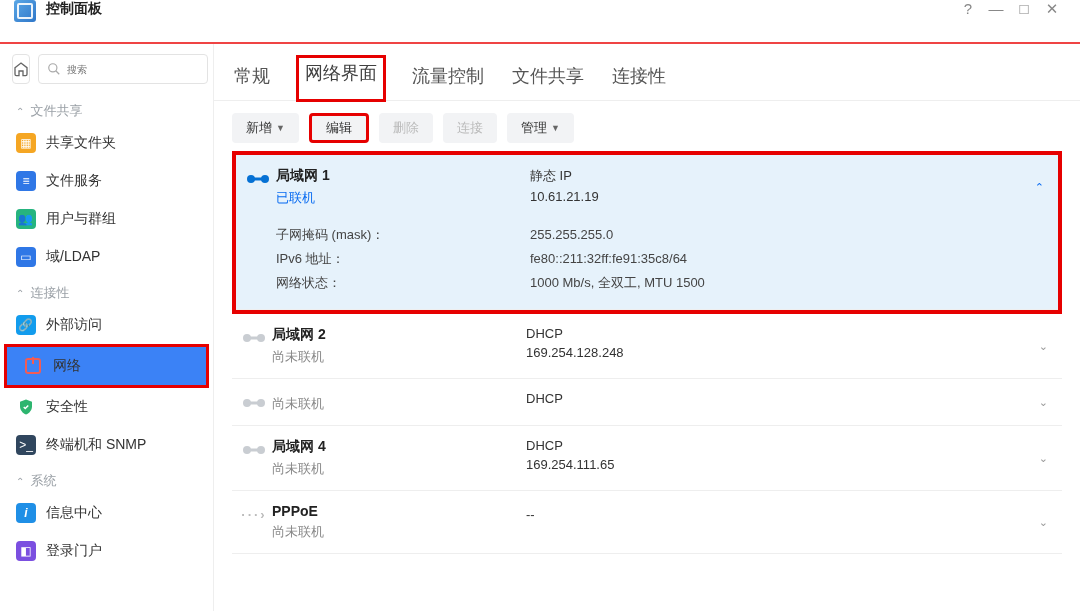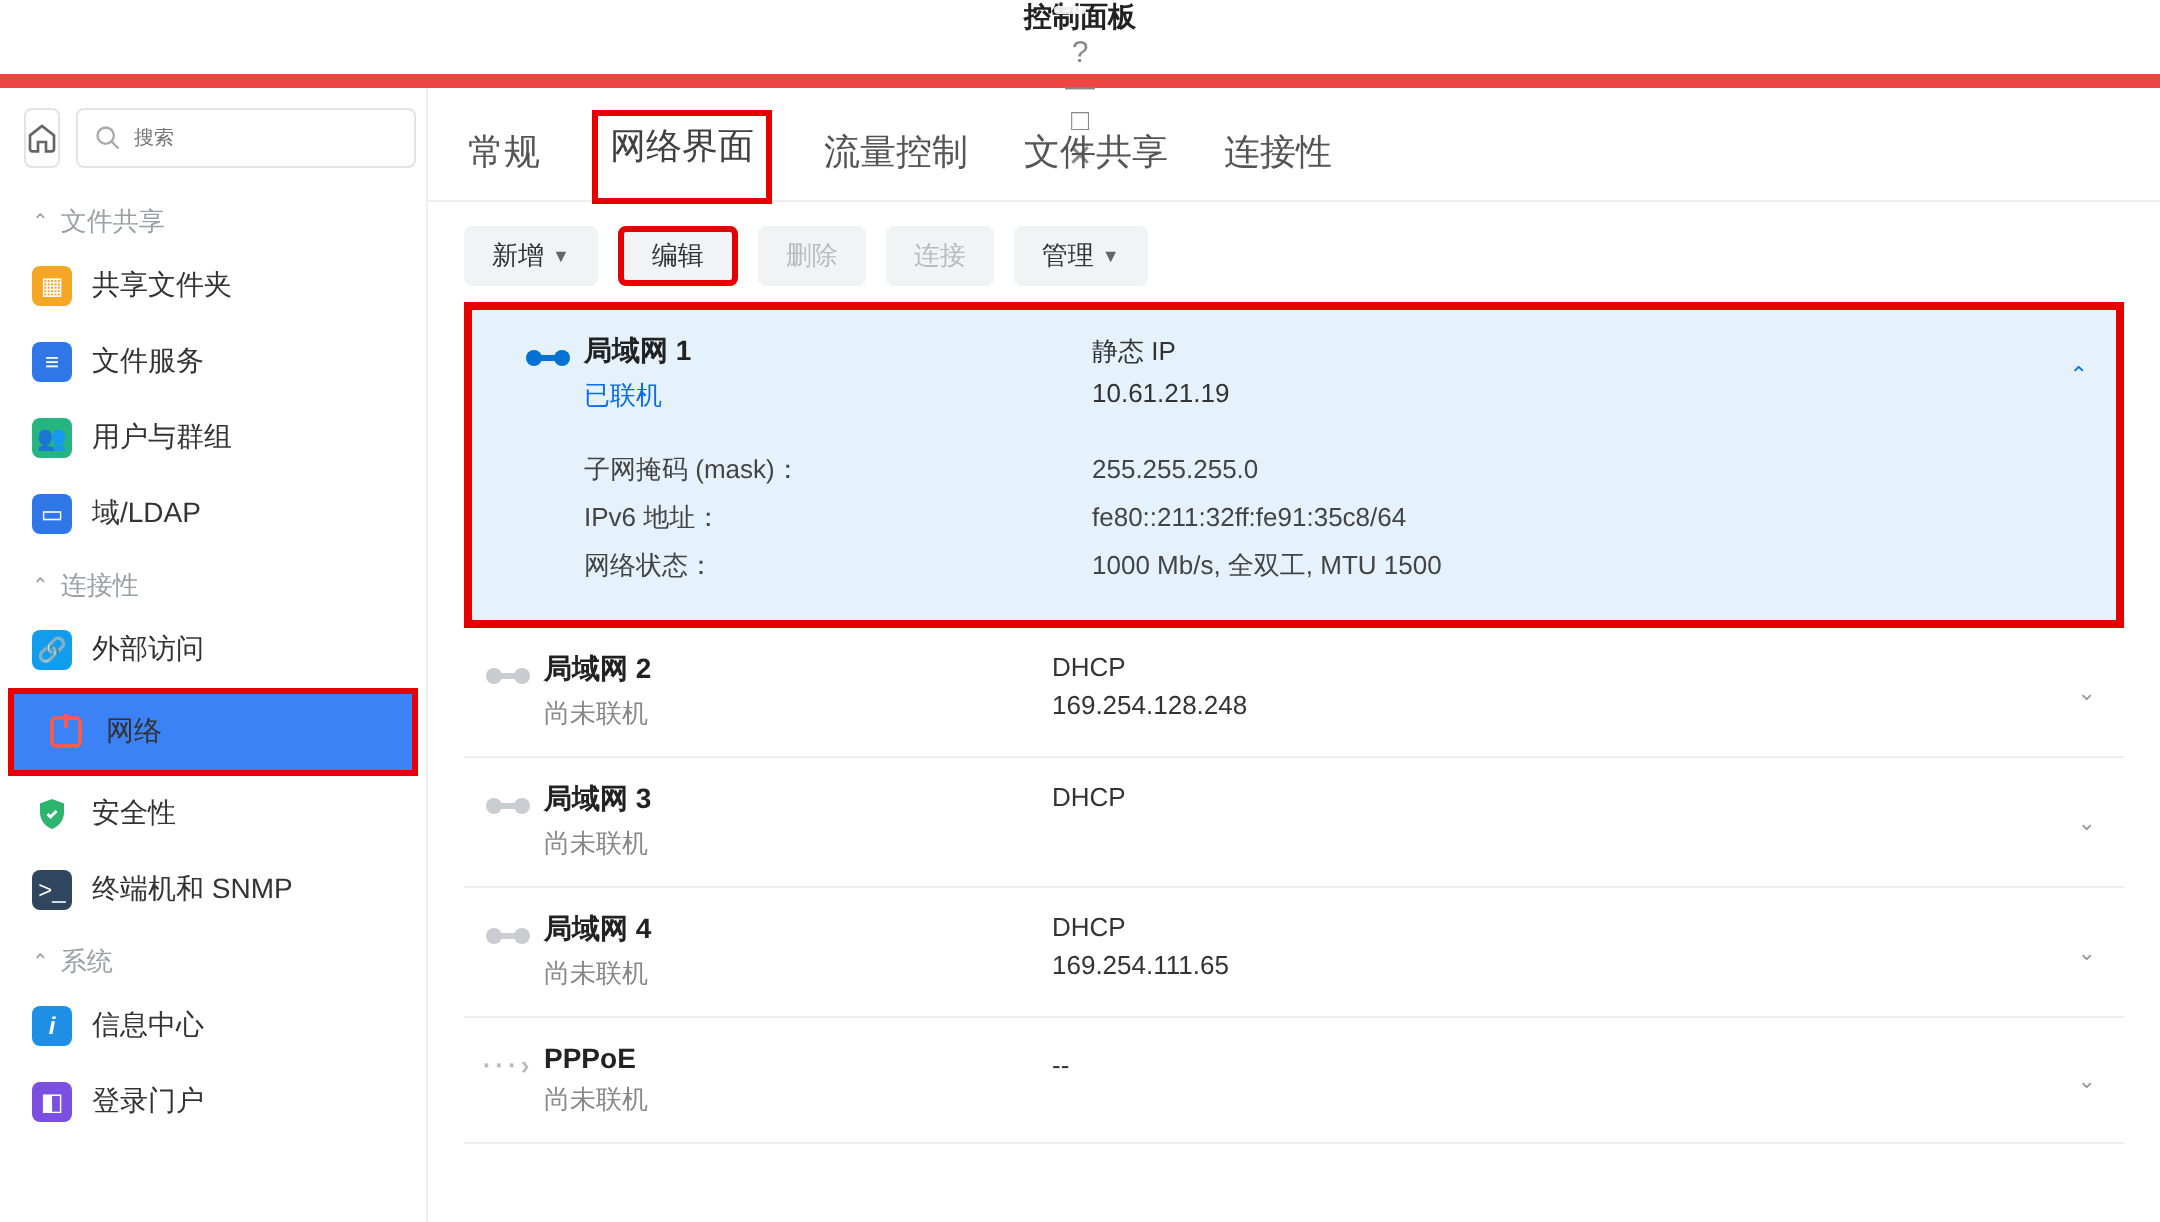--- a/index.html
+++ b/index.html
@@ -1,19 +1,19 @@
 <!DOCTYPE html>
 <html><head>
 <meta charset="utf-8">
 <style>
   * { box-sizing: border-box; margin: 0; padding: 0; font-family: "Microsoft YaHei", "PingFang SC", Arial, sans-serif; }
   body { width: 1080px; height: 611px; background: #fff; overflow: hidden; font-size: 13px; color: #333; }
 
   
-  .titlebar { height: 44px; display: flex; align-items: center; padding: 0 14px; border-bottom: 7px solid #ef4444; flex-direction: column; }
+  .titlebar { height: 44px; display: flex; align-items: flex-start; padding: 0 14px; border-bottom: 2px solid #ef4444; }
   .titlebar .app-icon { width: 22px; height: 22px; margin-right: 10px; background: linear-gradient(135deg,#5aa7e6,#2f77c9); border-radius: 3px; position: relative; }
   .titlebar .app-icon::after { content:""; position:absolute; inset:3px; border:2px solid rgba(255,255,255,.9); border-radius:2px; }
   .titlebar .title { font-size: 14px; font-weight: 600; color: #222; flex: 0 0 auto; }
   .titlebar .spacer { flex: 1; }
   .titlebar .winbtn { width: 28px; text-align: center; color: #888; font-size: 15px; cursor: pointer; }
 
   .mainarea { display: flex; height: 567px; }
 
   
   .sidebar { width: 214px; border-right: 1px solid #eee; padding-top: 10px; overflow-y: auto; }
@@ -72,21 +72,21 @@
   .iface-status.linked { color:#0a6cf1; }
   .iface-ipmode { color:#333; font-size:13px; }
   .iface-ip { color:#333; font-size:13px; margin-top:4px; }
   .chev-exp { color:#0a6cf1; font-size:11px; padding:4px 6px; align-self:center; }
   .chev-col { color:#999; font-size:11px; padding:4px 6px; align-self:center; }
 
   .iface-details { padding: 4px 8px 14px 40px; display:flex; }
   .det-labels { width: 254px; color:#444; font-size:13px; line-height:24px; }
   .det-values { flex:1; color:#444; font-size:13px; line-height:24px; }
 
-  .iface.selected { background:#e6f2fb;padding-left:16px; }
+  .iface.selected { background:#e6f2fb; }
   .iface-hl { border:4px solid #e60000; }
 
   .dots { letter-spacing:2px; font-weight:bold; color:#bbb; }
 
   svg { display:block; }
 </style>
 </head>
 <body>
 
 <div class="titlebar">
@@ -275,21 +275,20 @@
         <div class="iface-row">
           <div class="iface-icon">
             <svg width="24" height="16" viewBox="0 0 24 16">
                 <circle cx="5" cy="8" r="4" fill="#c9cdd2"></circle>
                 <circle cx="19" cy="8" r="4" fill="#c9cdd2"></circle>
                 <rect x="5" y="6.5" width="14" height="3" fill="#c9cdd2"></rect>
               </svg>
           </div>
           <div class="iface-main">
             <div class="iface-col1">
-              <div class="iface-name">局域网 3</div>
               <div class="iface-status">尚未联机</div>
             </div>
             <div class="iface-col2">
               <div class="iface-ipmode">DHCP</div>
             </div>
           </div>
           <div class="chev-col">⌄</div>
         </div>
       </div>
 

